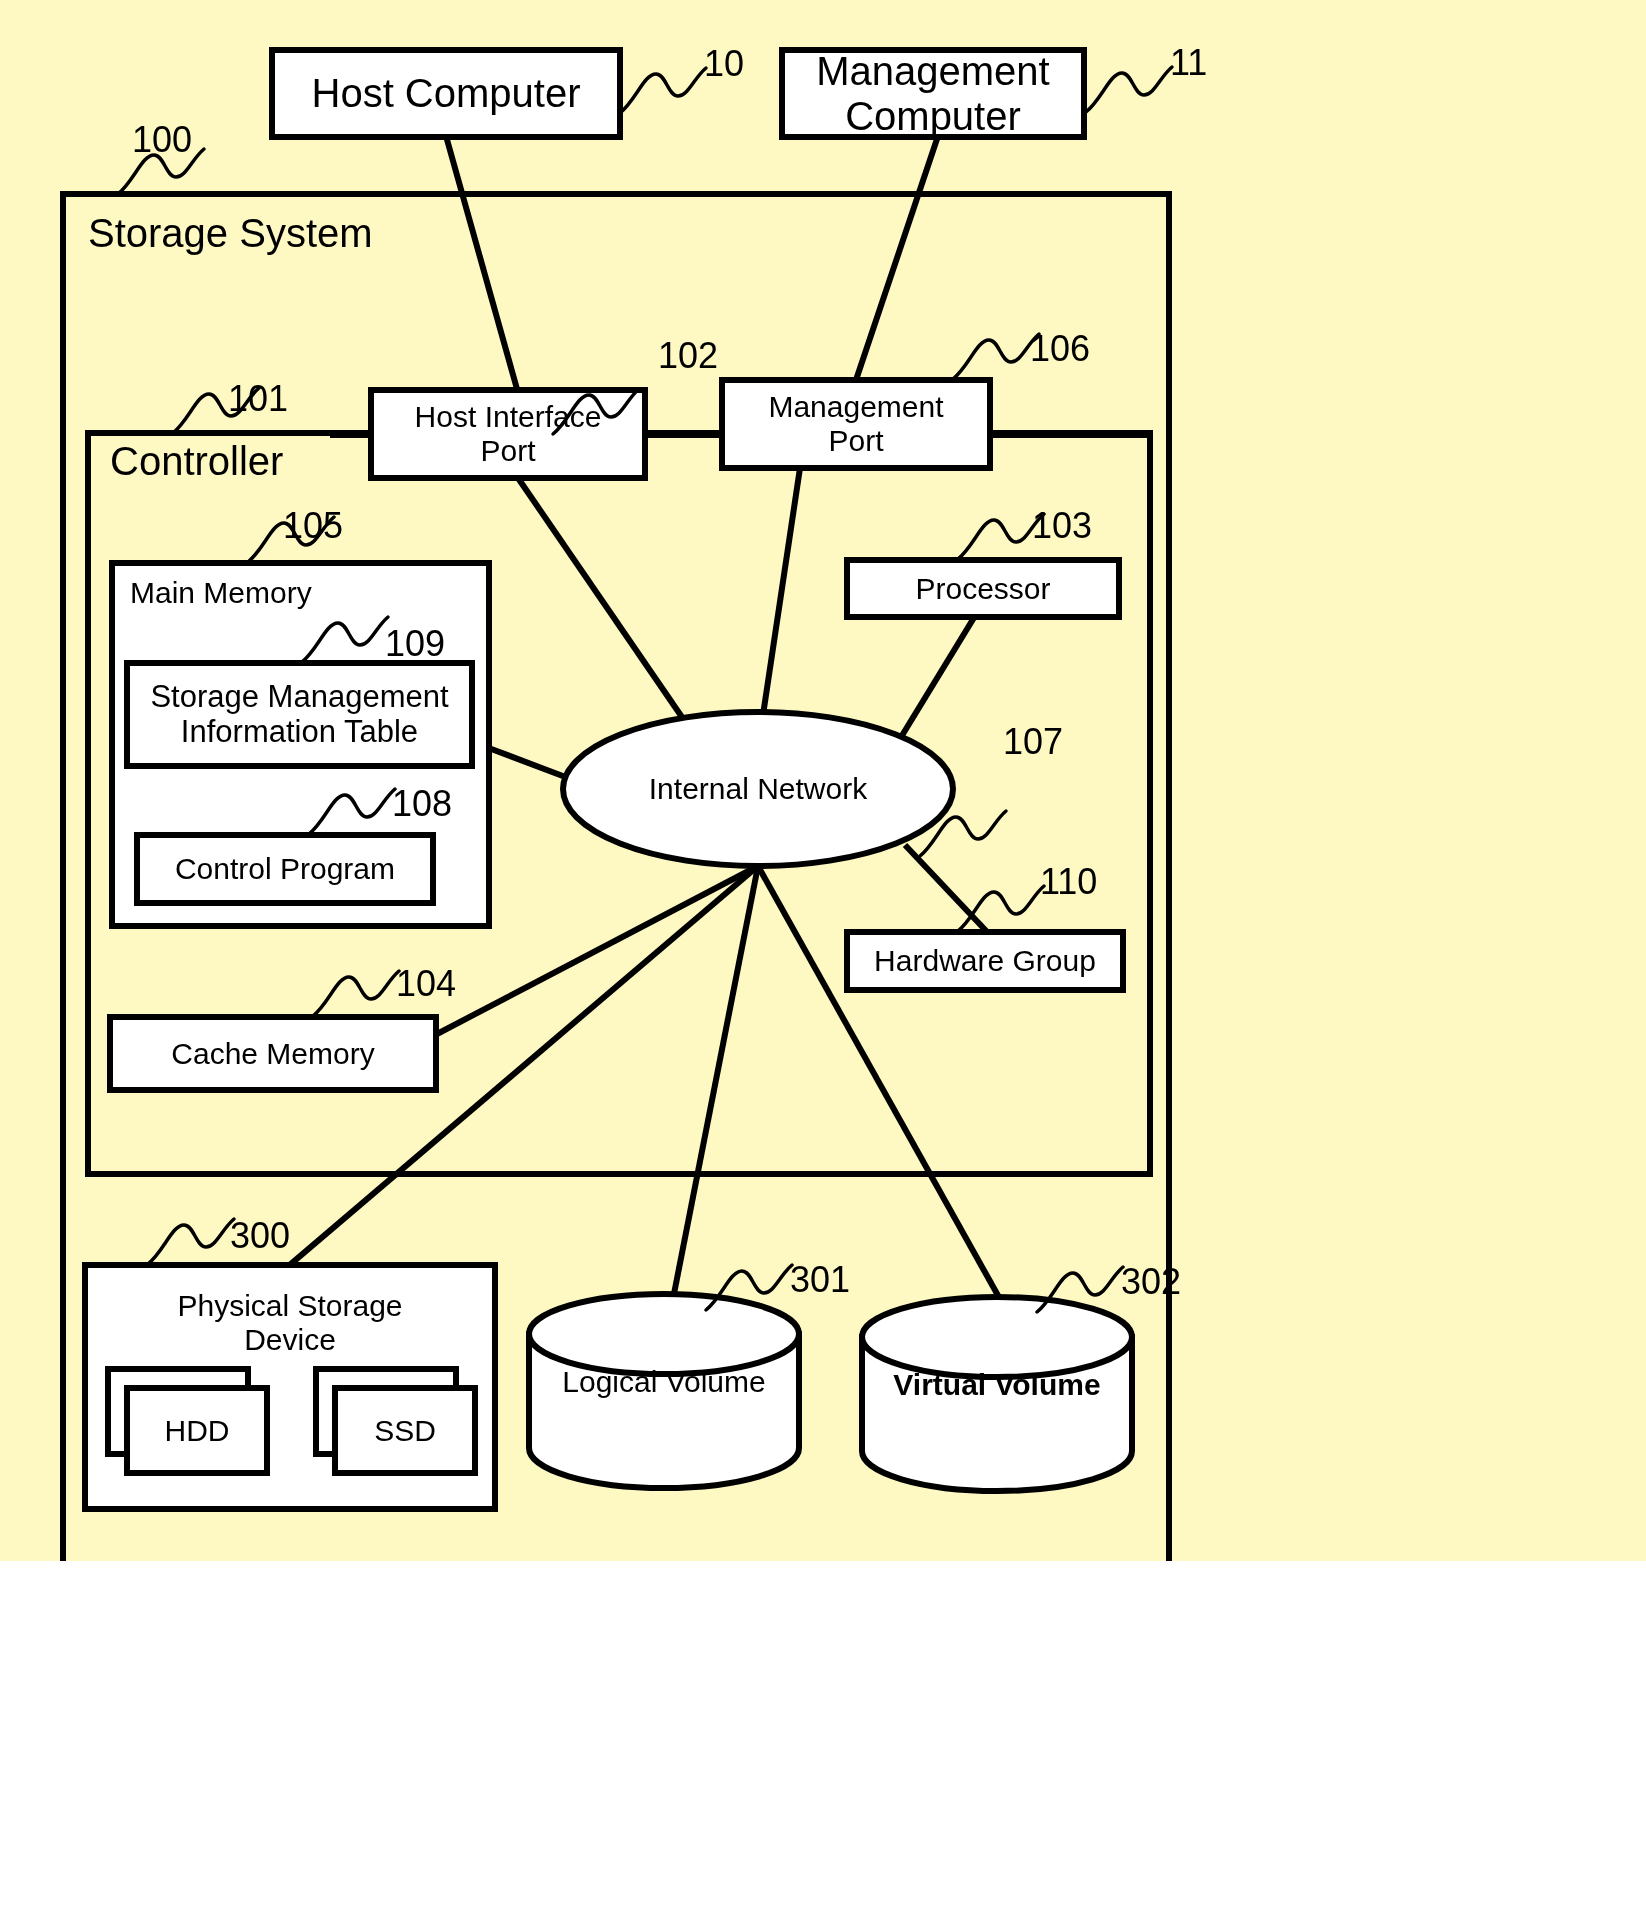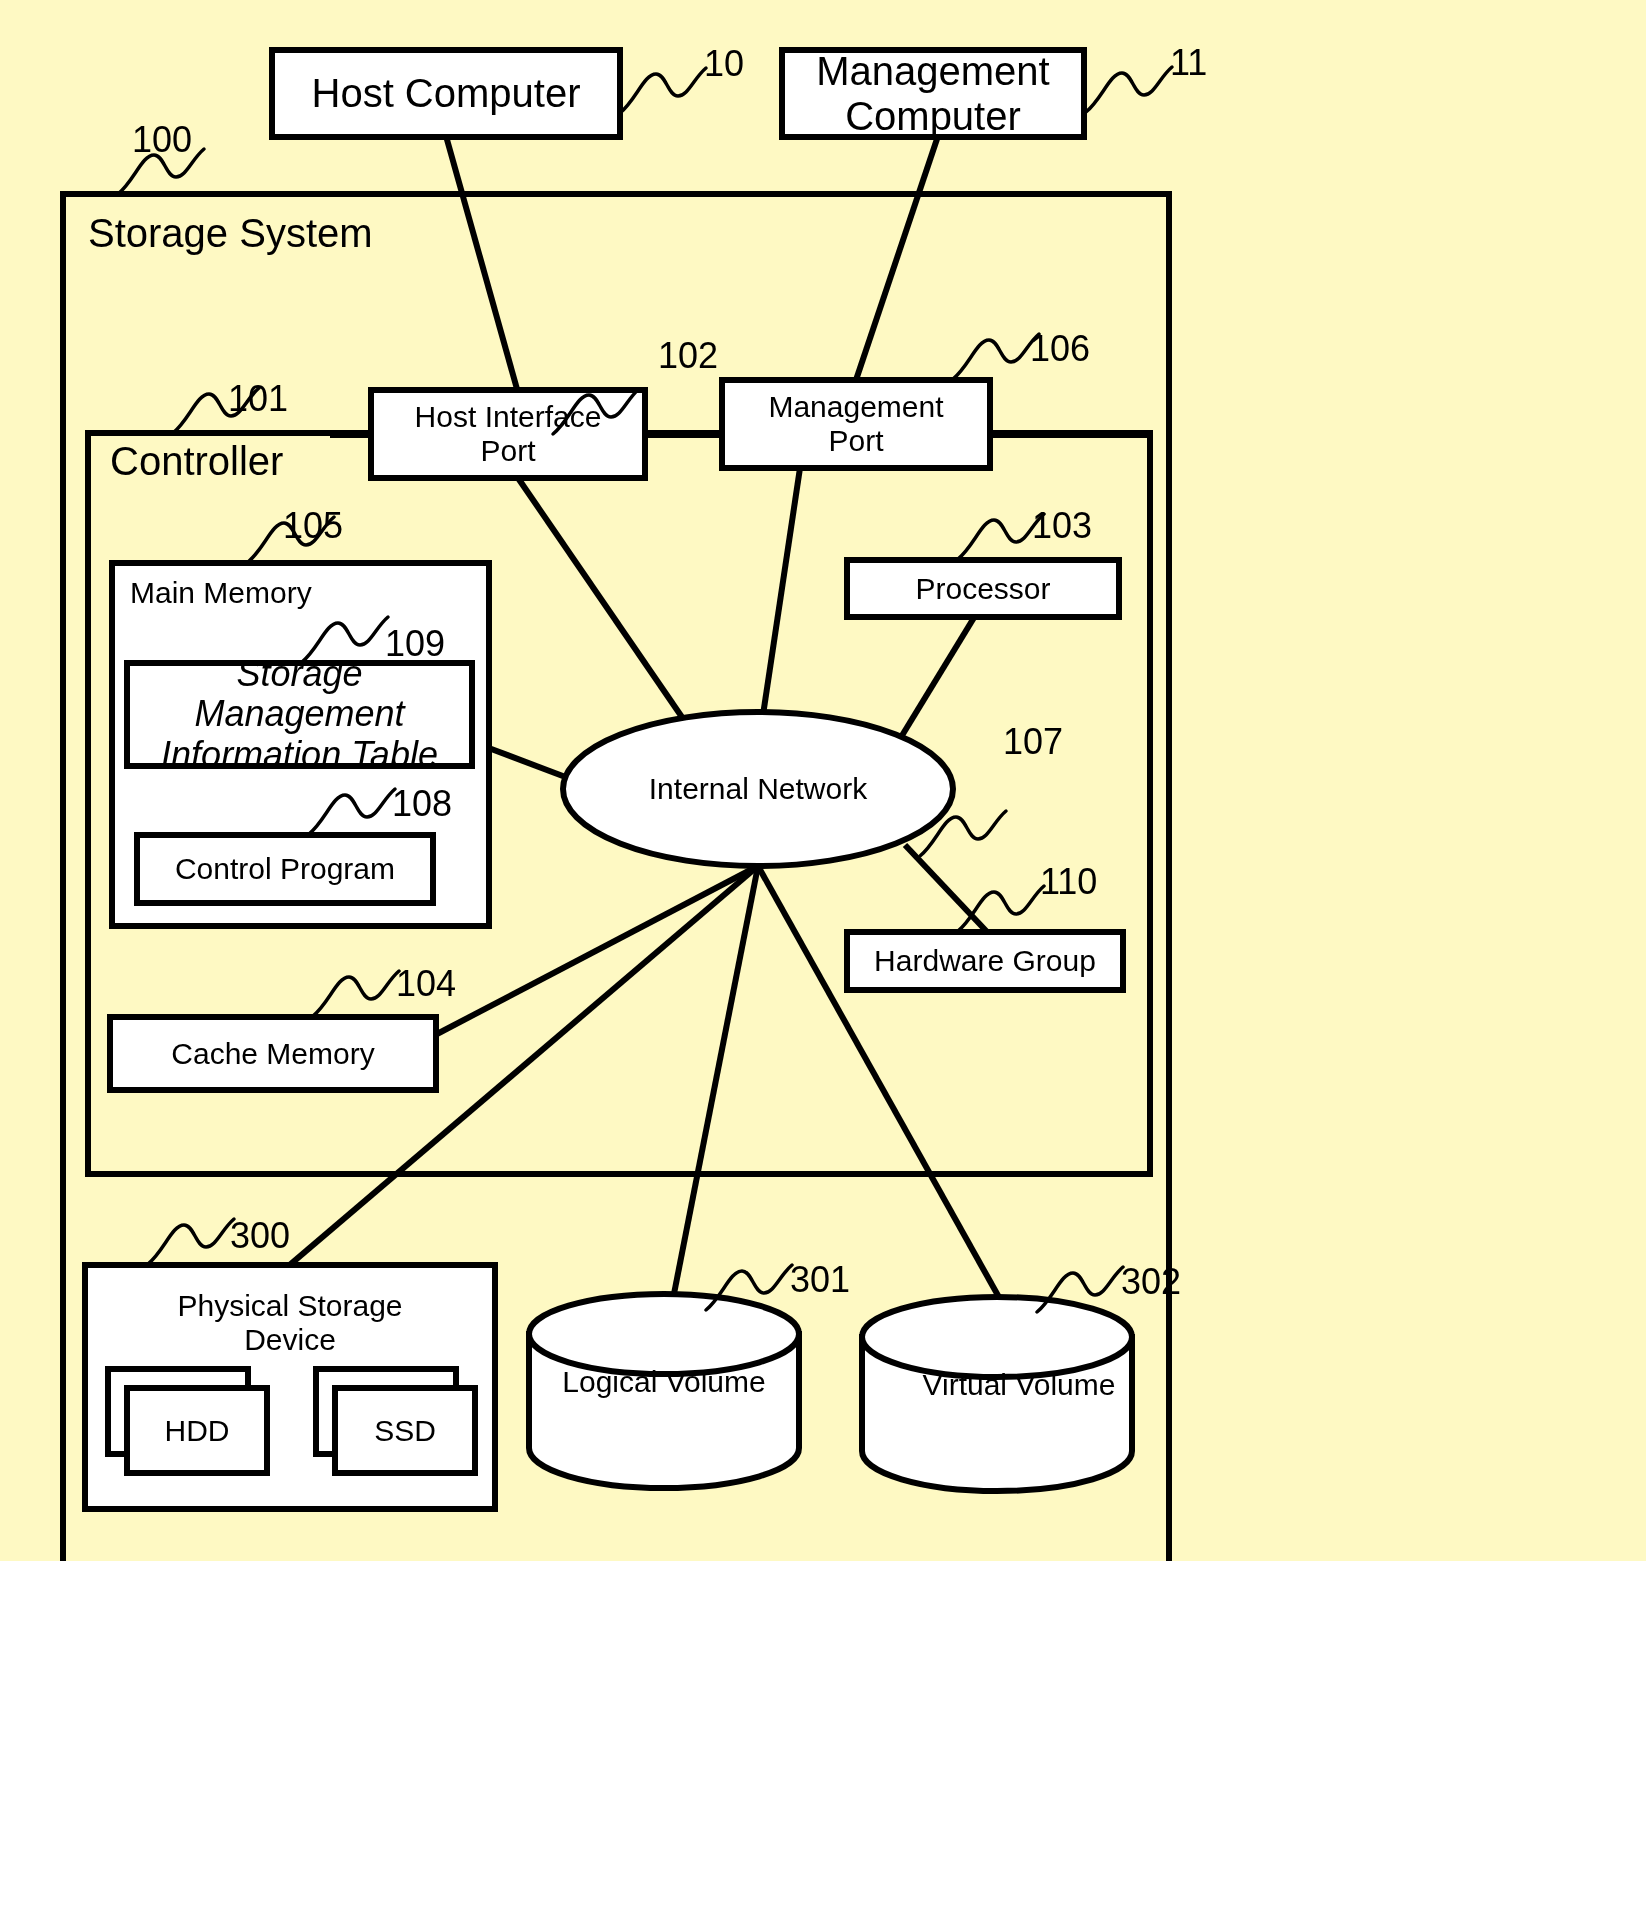--- a/index.html
+++ b/index.html
@@ -39,21 +39,21 @@
   }
   .refnum {
     position: absolute;
     font-size: 36px;
     line-height: 1;
     white-space: nowrap;
     pointer-events: none;
   }
   .t40 { font-size: 40px; }
   .t38 { font-size: 30px; }
-  .t36 { font-size: 36px; font-style: italic; }
+  .t36 { font-size: 31px; }
 </style>
 </head>
 <body>
 
 <div id="figure">
 
   <svg id="vector-layer" viewBox="0 0 1646 1907" xmlns="http://www.w3.org/2000/svg">
     <defs>
       <style>
         .bx  { fill:#ffffff; stroke:#000000; stroke-width:6; }
@@ -207,16 +207,16 @@
   <div class="lbl t38" style="left:85px; top:1280px; width:410px; height:86px;">Physical Storage
 Device</div>
   <div class="refnum" style="left:230px; top:1218px;">300</div>
 
   <div class="lbl t38" style="left:127px; top:1388px; width:140px; height:85px;">HDD</div>
   <div class="lbl t38" style="left:335px; top:1388px; width:140px; height:85px;">SSD</div>
 
   <div class="lbl t38" style="left:529px; top:1357px; width:270px; height:50px;">Logical Volume</div>
   <div class="refnum" style="left:790px; top:1262px;">301</div>
 
-  <div class="lbl t38" style="left:884px; top:1360px; width:270px; height:50px;">Virtual Volume</div>
+  <div class="lbl t38" style="left:862px; top:1360px; width:270px; height:50px;font-weight:bold;">Virtual Volume</div>
   <div class="refnum" style="left:1121px; top:1264px;">302</div>
 
 </div>
 
 </body></html>

